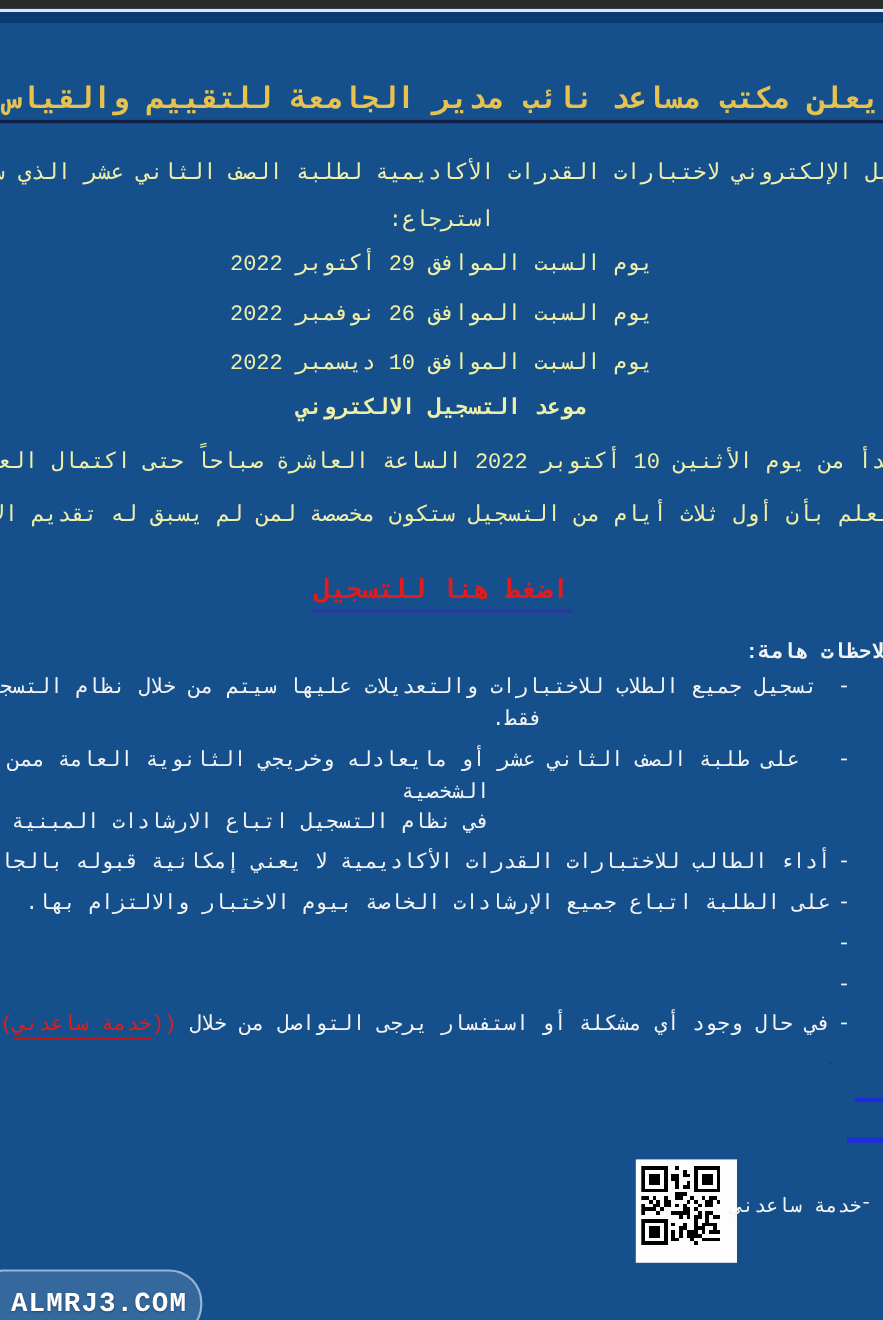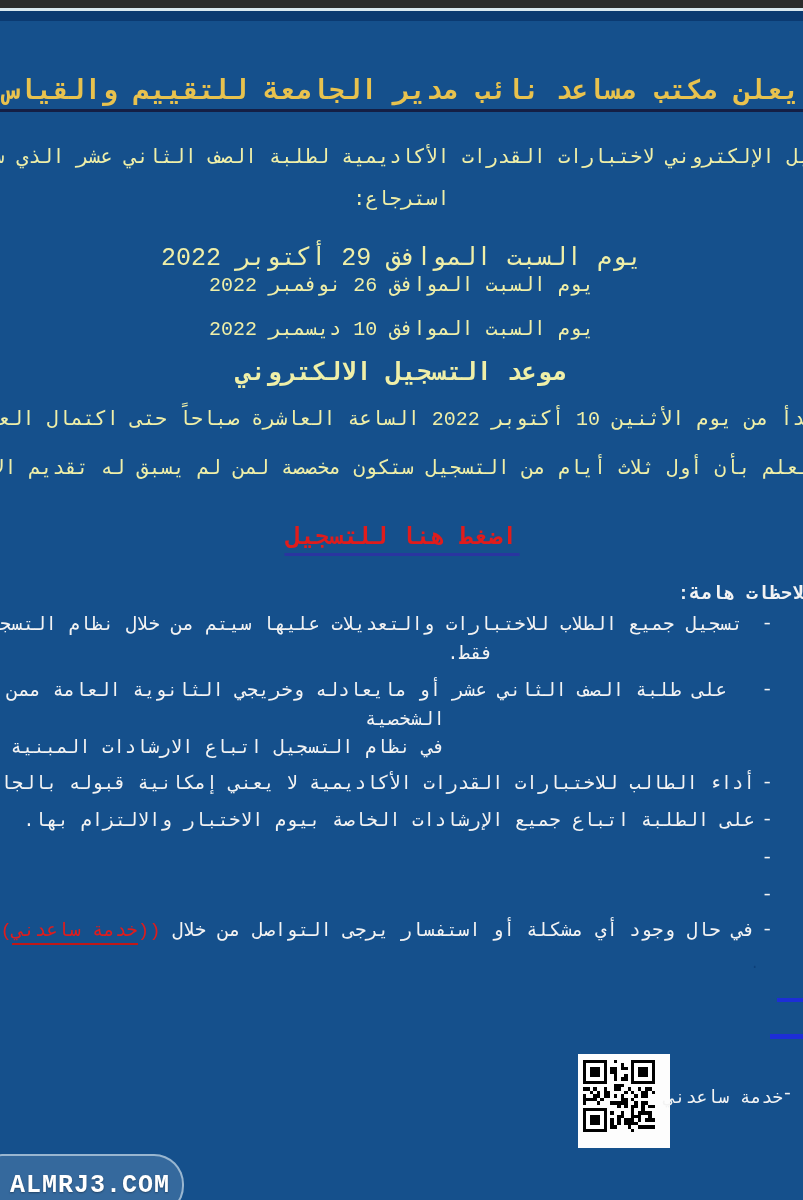--- a/index.html
+++ b/index.html
@@ -13,24 +13,24 @@
   .top-strip{left:0;top:0;width:803px;height:3px;background:#D9E7EF;}
   .top-bar{left:0;top:3px;width:803px;height:10px;background:#0B3A71;}
 
   .title{top:66px;color:#E8C24E;font-size:27px;font-weight:bold;}
   .title-inner{display:inline-block;border-bottom:3px solid #141F45;padding:0 6px 2px 6px;}
 
   .yellow{color:#EFEFA8;}
   .white{color:#F3F3F3;}
   .intro1{top:136px;font-size:20px;}
   .intro2{top:178px;font-size:20px;}
-  .d1{top:234px;font-size:25px;}
+  .d1{top:218px;font-size:20px;}
   .d2{top:264px;font-size:20px;}
   .d3{top:308px;font-size:20px;}
-  .reg-heading{top:349px;font-size:25px;font-weight:bold;}
+  .reg-heading{top:349px;font-size:20px;font-weight:bold;}
   .reg-start{top:398px;font-size:20px;}
   .reg-note{top:447px;font-size:20px;}
 
   .register-link{top:514px;font-size:24px;font-weight:bold;color:#E01C1C;cursor:pointer;}
   .register-link .link-inner{display:inline-block;border-bottom:3px solid #2A35A0;padding:0 2px 2px 2px;}
 
   .notes-heading{top:573px;right:-12px;font-size:19px;font-weight:bold;white-space:nowrap;}
   .note-line{position:absolute;font-size:19px;line-height:24px;white-space:nowrap;color:#F3F3F3;}
   .note-dash{position:absolute;right:30px;font-size:19px;color:#F3F3F3;}
   .hl{color:#E01C1C;}

